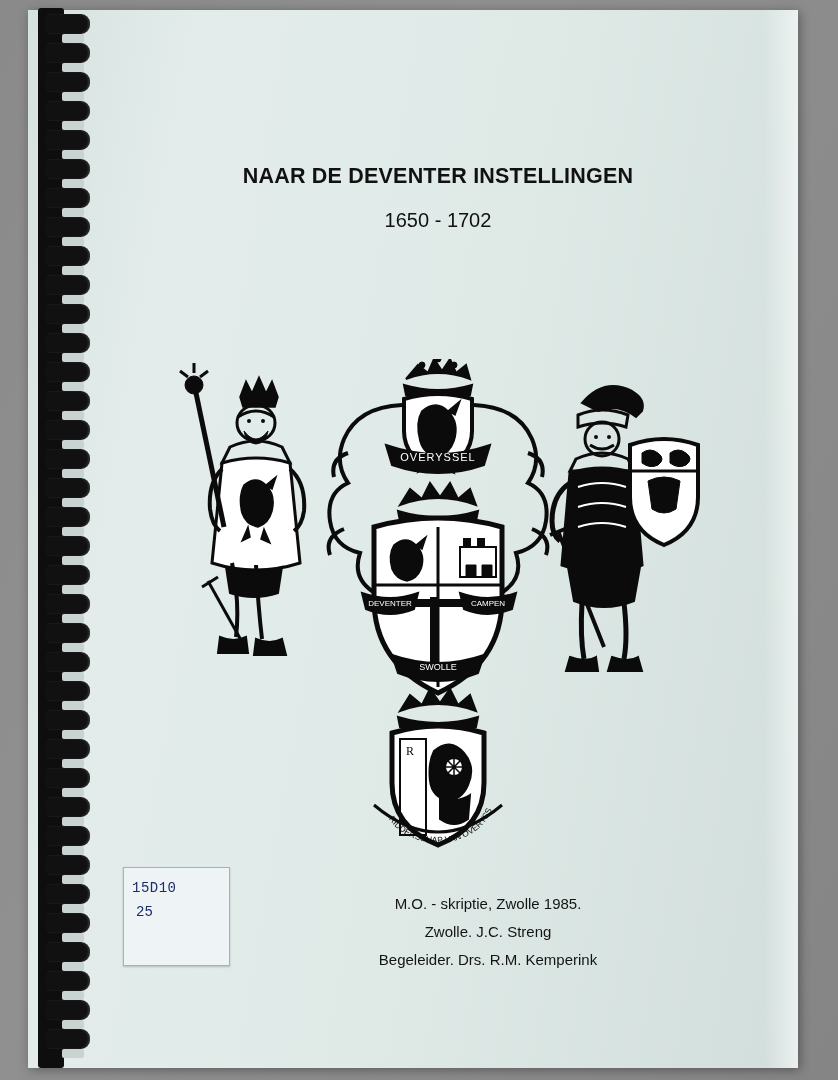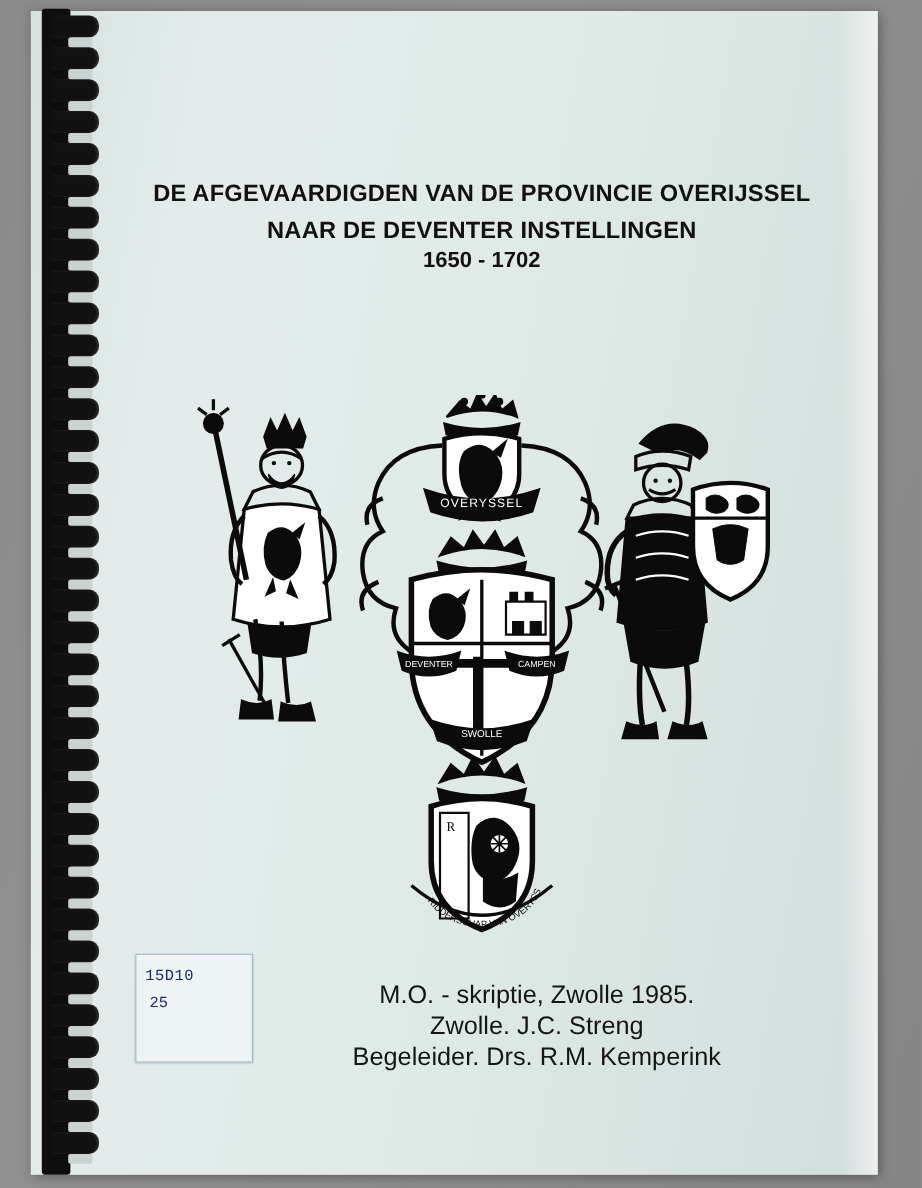--- a/index.html
+++ b/index.html
@@ -93,44 +93,44 @@
     color: #111;
   }
   #title-block .line {
     font-weight: bold;
     font-size: 21.5px;
     letter-spacing: 0.2px;
     line-height: 33px;
     white-space: nowrap;
   }
   #title-block .years {
-    font-weight: bold;
+    font-weight: normal;
     font-size: 20px;
-    margin-top: 0;
+    margin-top: 16px;
   }
 
   
   #crest {
     position: absolute;
     left: 150px;
     top: 349px;
     width: 540px;
     height: 530px;
   }
   #crest svg { display: block; }
 
   
   #imprint {
     position: absolute;
     left: 200px;
     top: 880px;
     width: 520px;
     text-align: center;
     color: #141414;
-    font-size: 23px;
+    font-size: 15px;
     line-height: 28px;
   }
 
   
   #sticker {
     position: absolute;
     left: 95px;
     top: 857px;
     width: 105px;
     height: 97px;
@@ -157,21 +157,20 @@
   }
 </style>
 </head>
 <body>
 
 <div id="photo">
 
   <div id="cover">
 
     <div id="title-block">
-      <div class="line">DE AFGEVAARDIGDEN VAN DE PROVINCIE OVERIJSSEL</div>
       <div class="line">NAAR DE DEVENTER INSTELLINGEN</div>
       <div class="years">1650 - 1702</div>
     </div>
 
     <div id="crest">
       <svg width="540" height="530" viewBox="0 0 540 530" xmlns="http://www.w3.org/2000/svg">
         <g fill="#0b0b0b" stroke="#0b0b0b">
 
           <g>
 

